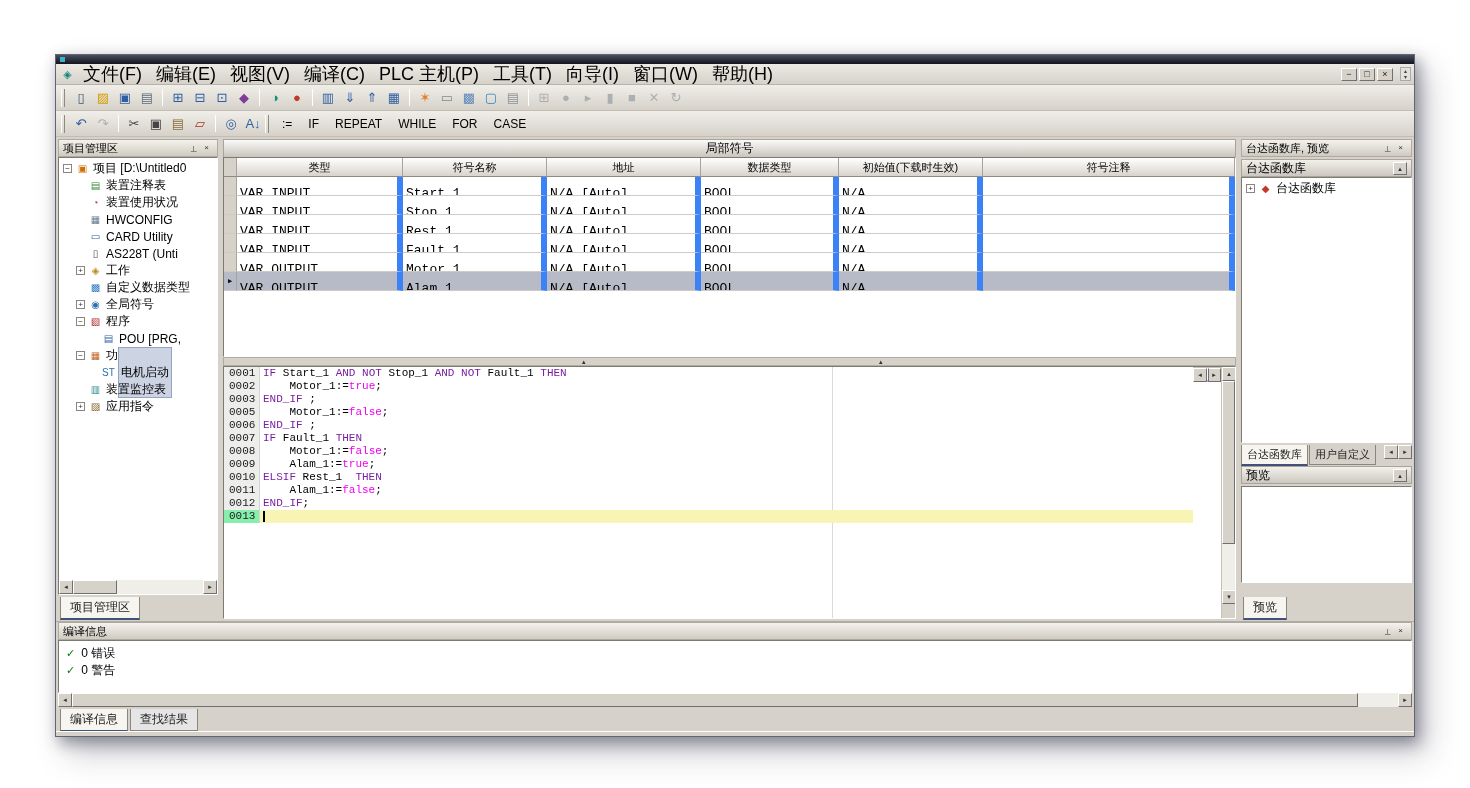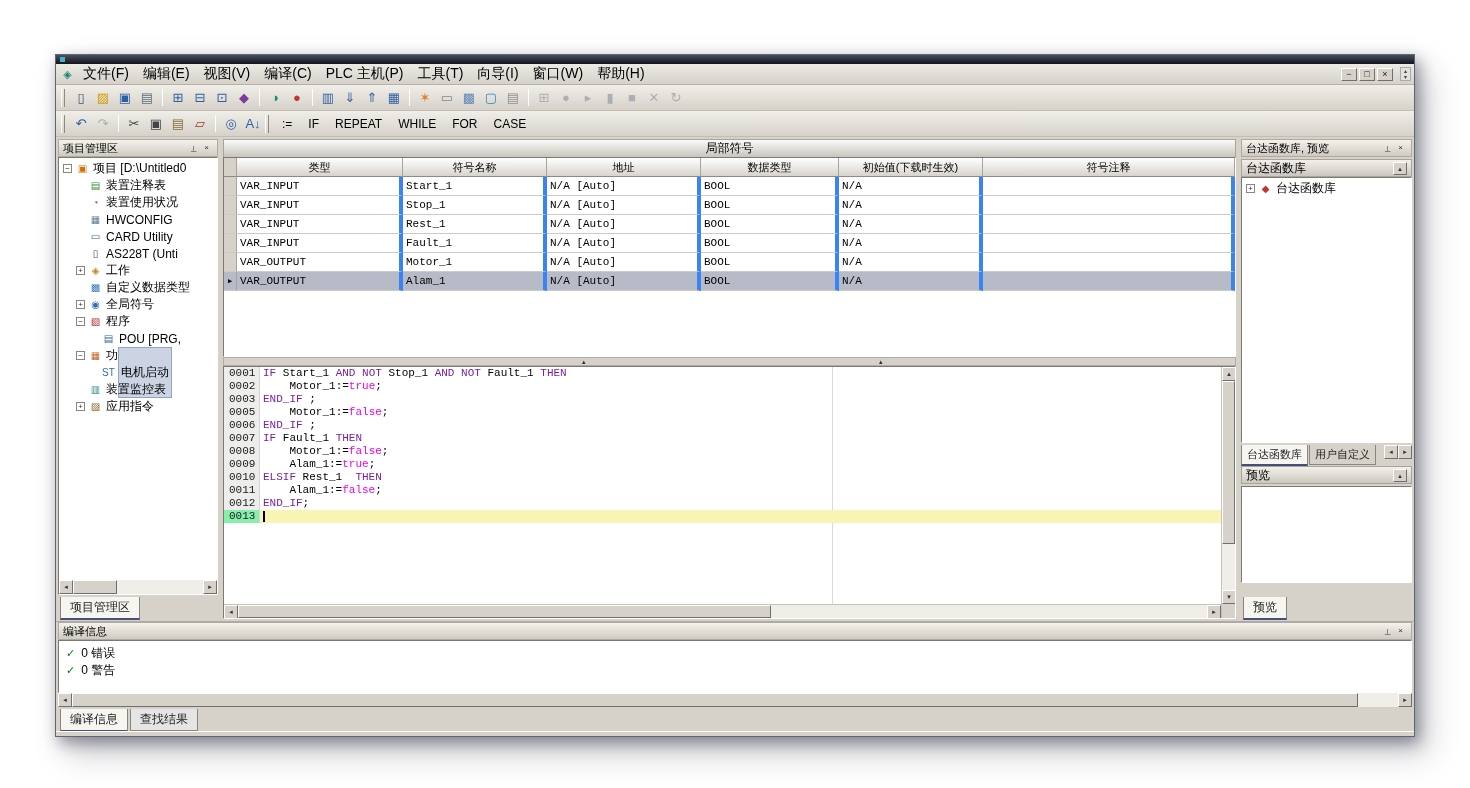--- a/index.html
+++ b/index.html
@@ -8,21 +8,21 @@
   .window{position:absolute;left:55px;top:54px;width:1360px;height:683px;
     border:1px solid #5f6672;background:#d6d2ca;display:flex;flex-direction:column;
     box-shadow:4px 6px 14px rgba(40,40,60,.45),12px 16px 30px rgba(40,40,60,.25)}
   
   .titlebar{height:9px;flex:none;background:linear-gradient(180deg,#4a5061,#11131c);display:flex;align-items:center;padding-left:4px}
   .tb-ic{width:5px;height:5px;background:#3bb0c9}
   .menubar{height:21px;flex:none;display:flex;align-items:center;padding:0 3px;
     border-bottom:1px solid #b7b3ab;background:linear-gradient(#eceae4,#d6d2ca)}
   .appicon{width:17px;font-size:11px;color:#18867d;text-align:center;flex:none}
   .menus{display:flex;align-items:center}
-  .menu-item{font-size:14px;padding:2px 7px;color:#000;white-space:nowrap}
+  .menu-item{font-size:18px;padding:2px 7px;color:#000;white-space:nowrap}
   .mdi{margin-left:auto;display:flex;gap:2px;align-items:center}
   .mdi-btn{width:16px;height:13px;font-size:9px;line-height:11px;text-align:center;color:#222;
     background:#d6d2ca;border:1px solid;border-color:#fff #6f6f6f #6f6f6f #fff}
   .mini-scroll{width:11px;margin-left:5px;display:flex;flex-direction:column;align-items:center;
     font-size:6px;line-height:6px;color:#444;border:1px solid #aaa;background:#e4e2dc}
   
   .toolbar{height:26px;flex:none;display:flex;align-items:center;padding:1px 4px;
     border-bottom:1px solid #c2beb6;background:linear-gradient(#f0eee8,#d6d2ca)}
   .tb-grip{width:4px;height:18px;border-left:1px solid #fff;border-right:1px solid #8e8a82;margin:0 5px 0 1px;flex:none}
   .ticons{display:flex;align-items:center}
@@ -64,31 +64,31 @@
   .btab{font-size:12px;padding:2px 9px;background:#e5e5e5;border:1px solid #8a867e;border-top:none;color:#222;white-space:nowrap}
   .btab.active{background:#f7f5f0;border-bottom:2px solid #45507a}
   
   .ls-title{height:18px;flex:none;text-align:center;font-size:12px;line-height:17px;
     background:linear-gradient(#fafaf8,#c9c5bd);border:1px solid #a8a49c;border-bottom:none}
   .table-wrap{height:200px;flex:none;display:flex;flex-direction:column;overflow:hidden}
   .grid-row{display:grid;grid-template-columns:13px 166px 144px 154px 138px 144px 1fr;flex:none}
   .hcell{height:19px;font-size:11px;text-align:center;line-height:18px;
     background:linear-gradient(#ffffff,#d8d4cc);border-right:1px solid #a8a49c;border-bottom:1px solid #8e8a82;
     overflow:hidden;white-space:nowrap}
-  .cell{height:19px;font-size:11px;font-family:"Liberation Mono","DejaVu Sans Mono",monospace;line-height:18px;
-    padding:0 3px;border-right:4px solid #3b82f6;border-bottom:1px solid #cfcbc3;white-space:nowrap;overflow:hidden;color:#000}
+  .cell{height:19px;font-size:13px;font-family:"Liberation Mono","DejaVu Sans Mono",monospace;line-height:18px;
+    padding:8px 3px;border-right:6px solid #3b82f6;border-bottom:1px solid #cfcbc3;white-space:nowrap;overflow:hidden;color:#000}
   .selcell{background:#d6d2ca;border-right:1px solid #a8a49c;padding:0;text-align:center;font-size:7px;color:#111}
   .trow.selected .cell{background:#b7bbc7}
   .trow.selected{box-shadow:inset 0 0 0 2px #3c4252}
   .table-filler{flex:1;background:#fff}
   .center-splitter{height:9px;flex:none;background:#d6d2ca;border:1px solid #b0aca4;position:relative}
   .split-arrow{position:absolute;top:0;font-size:7px;line-height:8px;color:#333}
   
   .editor-wrap{flex:1;display:flex;min-height:0;overflow:hidden}
-  .editor-col{flex:1;display:flex;flex-direction:column;min-width:0}
+  .editor-col{flex:1;display:flex;min-width:0}
   .editor{flex:1;position:relative;overflow:hidden;background:#fff}
   .code-guide{position:absolute;top:0;bottom:0;left:608px;width:1px;background:#d9d9d9}
   .cline{display:flex;height:13px;position:relative;z-index:1}
   .lnum{width:36px;flex:none;font-family:"Liberation Mono","DejaVu Sans Mono",monospace;font-size:11px;line-height:13px;
     color:#1a1a1a;background:#ededeb;padding-left:5px;border-right:1px solid #d4d4d2}
   .ctext{font-family:"Liberation Mono","DejaVu Sans Mono",monospace;font-size:11px;line-height:13px;white-space:pre;padding-left:3px}
   .cline.cur{background:#f8f4b4}
   .cline.cur .lnum{background:#86efac}
   .tk-kw{color:#7a1fa2}
   .tk-id{color:#000}

